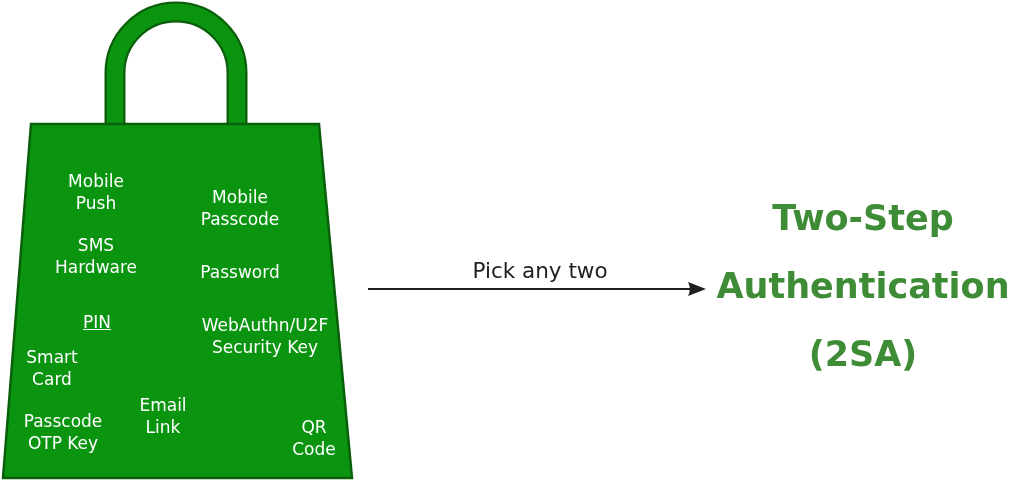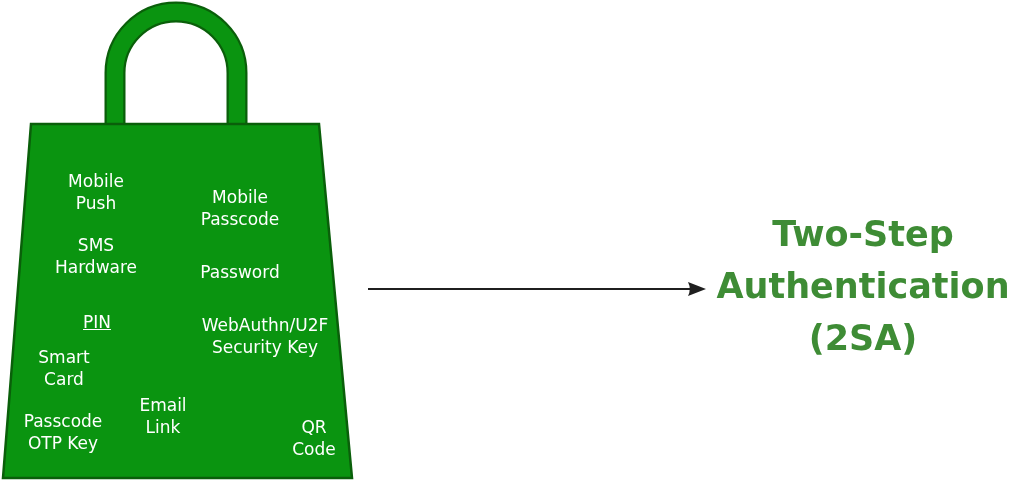--- a/index.html
+++ b/index.html
@@ -59,21 +59,21 @@
     width: max-content;
   }
   .diagram-title {
     position: absolute;
     left: 863px;
     top: 286px;
     transform: translate(-50%, -50%);
     color: var(--title);
     font-size: 35px;
     font-weight: bold;
-    line-height: 52px;
+    line-height: 68px;
     text-align: center;
     white-space: pre-line;
     width: max-content;
   }
 </style>
 </head>
 <body>
 
 <div class="canvas">
 
@@ -92,28 +92,29 @@
       <div class="bag-label" style="left: 96px; top: 192px;">Mobile
 Push</div>
       <div class="bag-label" style="left: 240px; top: 208px;">Mobile
 Passcode</div>
       <div class="bag-label" style="left: 96px; top: 256px;">SMS
 Hardware</div>
       <div class="bag-label" style="left: 240px; top: 272px;">Password</div>
       <div class="bag-label" style="left: 97px; top: 322px; text-decoration: underline;">PIN</div>
       <div class="bag-label" style="left: 228px; top: 336px; margin-left: 37px;">WebAuthn/U2F
 Security Key</div>
-      <div class="bag-label" style="left: 64px; top: 368px;">Smart
+      <div class="bag-label" style="left: 52px; top: 368px;">Smart
 Card</div>
       <div class="bag-label" style="left: 163px; top: 416px;">Email
 Link</div>
       <div class="bag-label" style="left: 63px; top: 432px;">Passcode
 OTP Key</div>
       <div class="bag-label" style="left: 274px; top: 438px; margin-left: 40px;">QR
 Code</div>
     </div>
 
+  <div class="arrow-label">Pick any two</div>
 
   <div class="diagram-title">Two-Step
 Authentication
 (2SA)</div>
 
 </div>
 
 </body></html>

